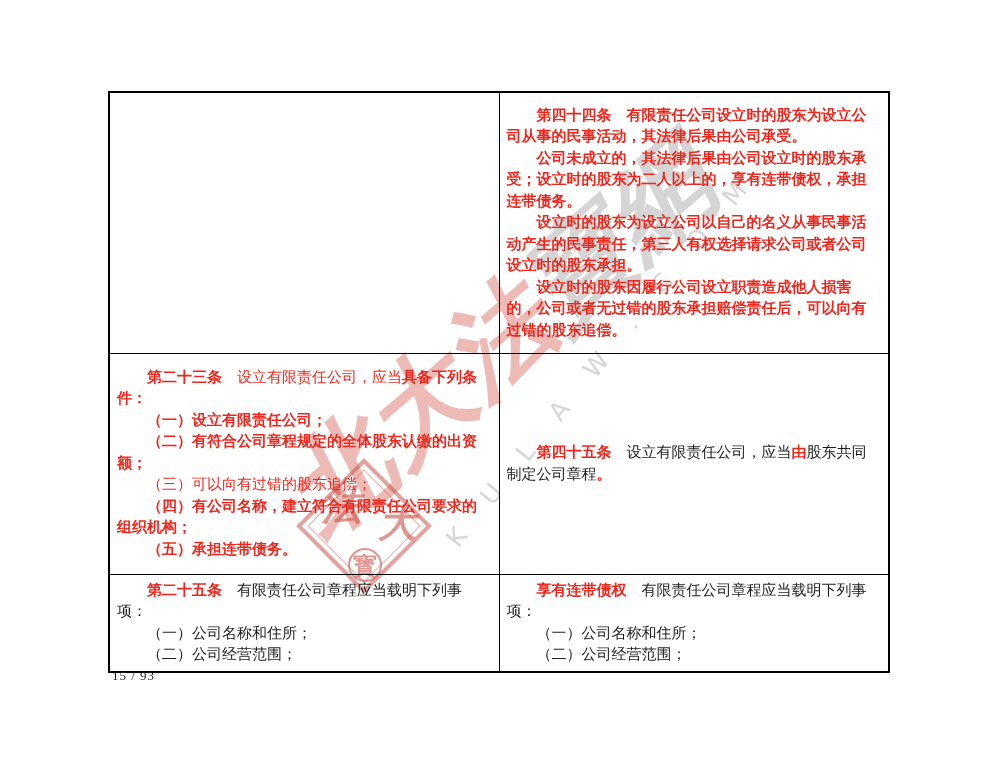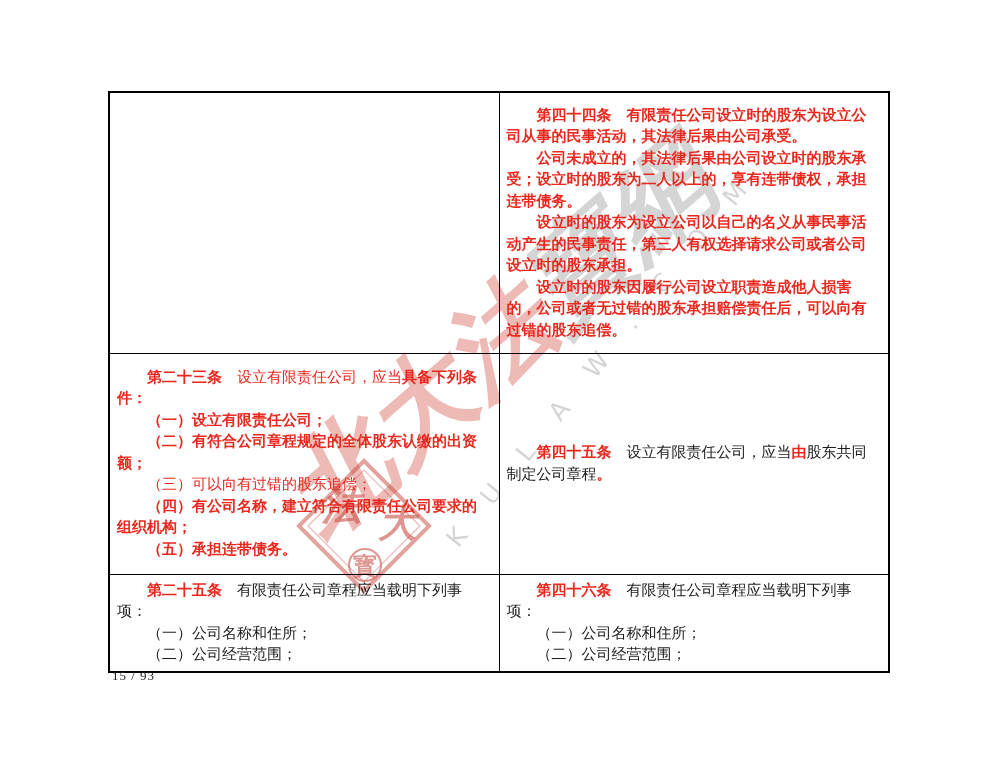--- a/index.html
+++ b/index.html
@@ -116,21 +116,21 @@
             <p class="para"><span class="run s-rb">第四十五条</span><span class="run s-k">　设立有限责任公司，应当</span><span class="run s-rb">由</span><span class="run s-k">股东共同制定公司章程</span><span class="run s-rb">。</span></p>
           </td>
       </tr>
       <tr class="row-3">
         <td>
             <p class="para"><span class="run s-rb">第二十五条</span><span class="run s-k">　有限责任公司章程应当载明下列事项：</span></p>
             <p class="para"><span class="run s-k">（一）公司名称和住所；</span></p>
             <p class="para"><span class="run s-k">（二）公司经营范围；</span></p>
           </td>
         <td>
-            <p class="para"><span class="run s-rb">第四十六条</span><span class="run s-k">　有限责任公司章程应当载明下列事项：</span></p>
+            <p class="para"><span class="run s-rb">享有连带债权</span><span class="run s-k">　有限责任公司章程应当载明下列事项：</span></p>
             <p class="para"><span class="run s-k">（一）公司名称和住所；</span></p>
             <p class="para"><span class="run s-k">（二）公司经营范围；</span></p>
           </td>
       </tr>
     </tbody>
   </table>
 
   <div class="page-number">15 / 93</div>
 
 </div>

